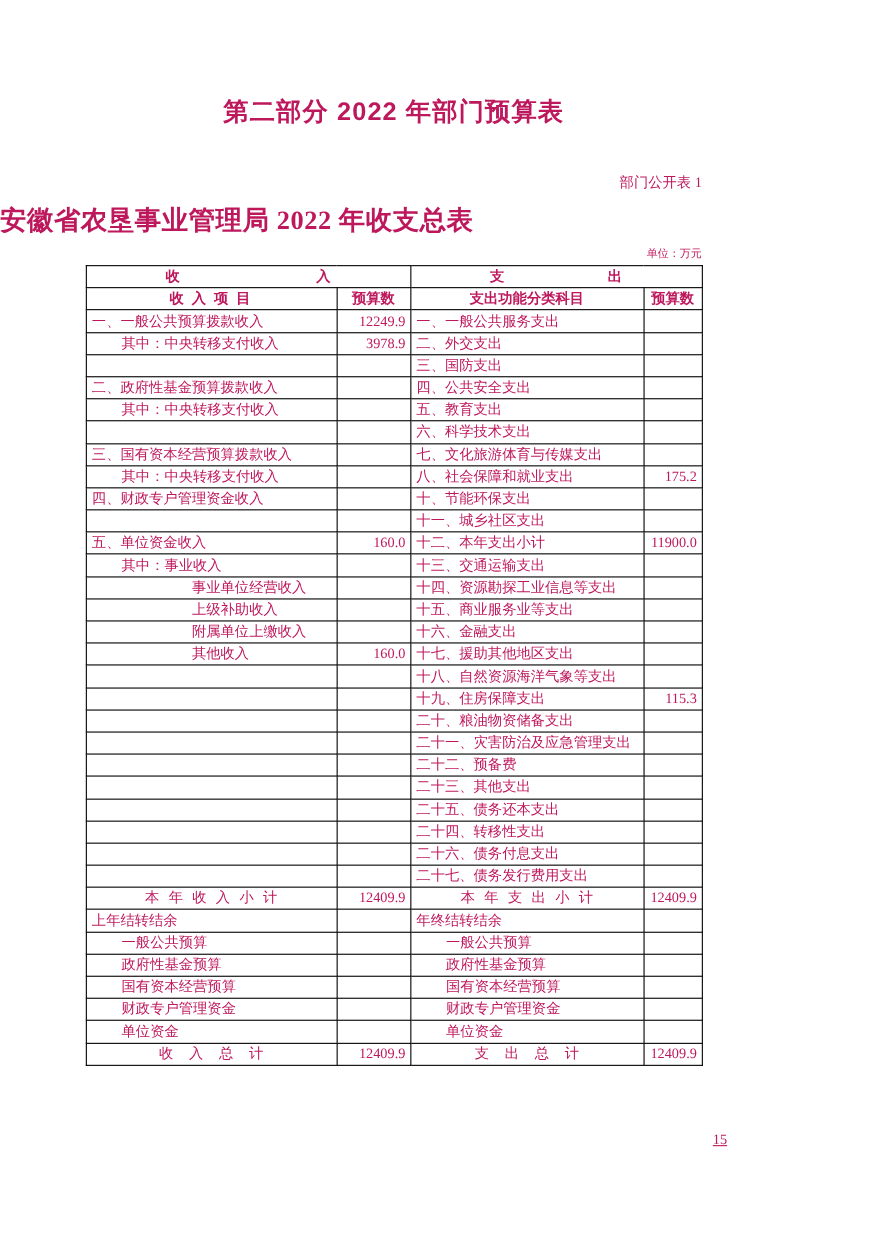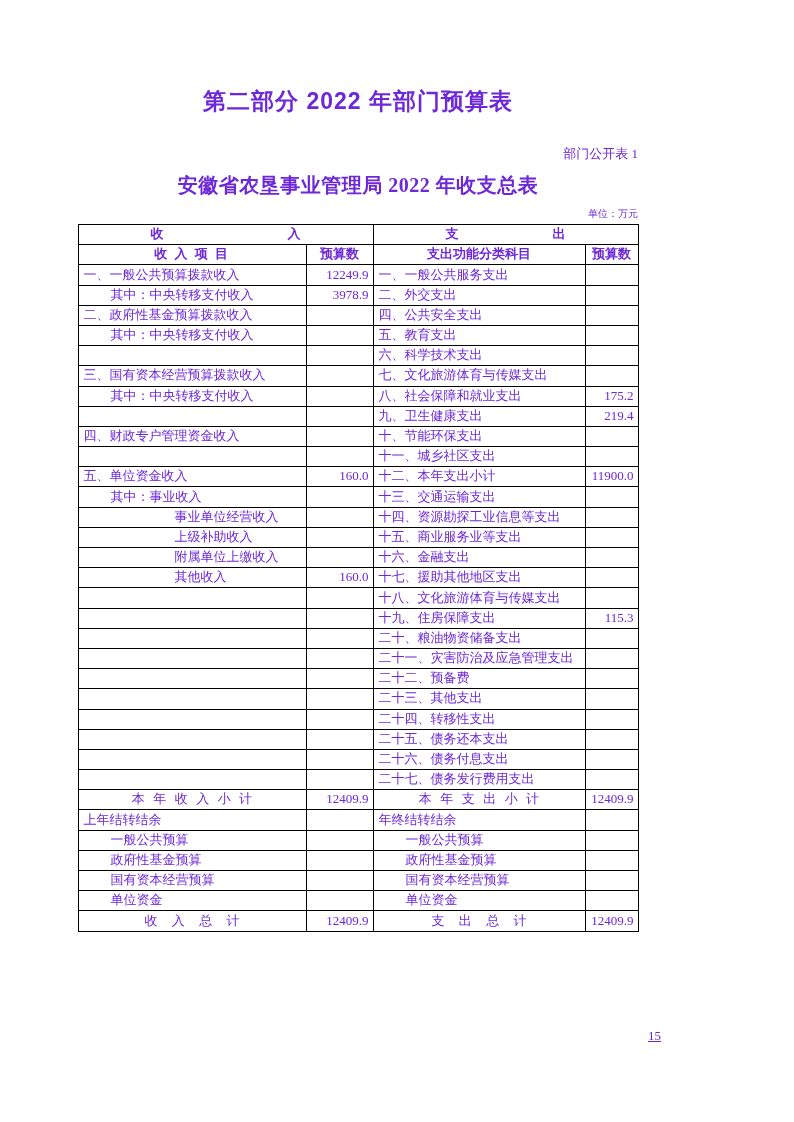--- a/index.html
+++ b/index.html
@@ -1,42 +1,41 @@
 <!DOCTYPE html>
 <html><head>
 <meta charset="utf-8">
 <style>
   * { margin:0; padding:0; box-sizing:border-box; }
   html,body { background:#ffffff; }
   .page {
     position:relative;
     width:716px; height:1122px;
     background:#ffffff;
-    color:#6d28d9;
+    color:#be185d;
     font-family:"Liberation Serif","DejaVu Serif",serif;
     overflow:hidden;
   }
   .section-title {
     padding-top:86px;
     text-align:center;
     font-family:"Liberation Sans","DejaVu Sans",sans-serif;
     font-weight:bold;
     font-size:23px;
     letter-spacing:1px;
   }
   .table-label {
-    width:560px; margin:28px auto 0;
+    width:560px; margin:40px auto 0;
     text-align:right;
     font-size:13px;
   }
   .table-title {
     margin-top:9px;
-    text-align:center;
     font-weight:bold;
-    font-size:20px;
+    font-size:24px;
     letter-spacing:0.5px;
   }
   .unit-label {
     width:560px; margin:8px auto 3px;
     text-align:right;
     font-size:10px;
   }
   table.budget {
     width:560px; margin:0 auto;
     border-collapse:collapse;
@@ -121,20 +120,26 @@
           <td class="item ind0">一、一般公共服务支出</td>
           <td class="val"></td>
         </tr>
         <tr>
           <td class="item ind2">其中：中央转移支付收入</td>
           <td class="val">3978.9</td>
           <td class="item ind0">二、外交支出</td>
           <td class="val"></td>
         </tr>
         <tr>
+          <td class="item ind0"></td>
+          <td class="val"></td>
+          <td class="item ind0">三、国防支出</td>
+          <td class="val"></td>
+        </tr>
+        <tr>
           <td class="item ind0">二、政府性基金预算拨款收入</td>
           <td class="val"></td>
           <td class="item ind0">四、公共安全支出</td>
           <td class="val"></td>
         </tr>
         <tr>
           <td class="item ind2">其中：中央转移支付收入</td>
           <td class="val"></td>
           <td class="item ind0">五、教育支出</td>
           <td class="val"></td>
@@ -149,26 +154,20 @@
           <td class="item ind0">三、国有资本经营预算拨款收入</td>
           <td class="val"></td>
           <td class="item ind0">七、文化旅游体育与传媒支出</td>
           <td class="val"></td>
         </tr>
         <tr>
           <td class="item ind2">其中：中央转移支付收入</td>
           <td class="val"></td>
           <td class="item ind0">八、社会保障和就业支出</td>
           <td class="val">175.2</td>
-        </tr>
-        <tr>
-          <td class="item ind0"></td>
-          <td class="val"></td>
-          <td class="item ind0">九、卫生健康支出</td>
-          <td class="val">219.4</td>
         </tr>
         <tr>
           <td class="item ind0">四、财政专户管理资金收入</td>
           <td class="val"></td>
           <td class="item ind0">十、节能环保支出</td>
           <td class="val"></td>
         </tr>
         <tr>
           <td class="item ind0"></td>
           <td class="val"></td>
@@ -207,21 +206,21 @@
         </tr>
         <tr>
           <td class="item ind3">其他收入</td>
           <td class="val">160.0</td>
           <td class="item ind0">十七、援助其他地区支出</td>
           <td class="val"></td>
         </tr>
         <tr>
           <td class="item ind0"></td>
           <td class="val"></td>
-          <td class="item ind0">十八、文化旅游体育与传媒支出</td>
+          <td class="item ind0">十八、自然资源海洋气象等支出</td>
           <td class="val"></td>
         </tr>
         <tr>
           <td class="item ind0"></td>
           <td class="val"></td>
           <td class="item ind0">十九、住房保障支出</td>
           <td class="val">115.3</td>
         </tr>
         <tr>
           <td class="item ind0"></td>
@@ -243,27 +242,27 @@
         </tr>
         <tr>
           <td class="item ind0"></td>
           <td class="val"></td>
           <td class="item ind0">二十三、其他支出</td>
           <td class="val"></td>
         </tr>
         <tr>
           <td class="item ind0"></td>
           <td class="val"></td>
+          <td class="item ind0">二十五、债务还本支出</td>
+          <td class="val"></td>
+        </tr>
+        <tr>
+          <td class="item ind0"></td>
+          <td class="val"></td>
           <td class="item ind0">二十四、转移性支出</td>
-          <td class="val"></td>
-        </tr>
-        <tr>
-          <td class="item ind0"></td>
-          <td class="val"></td>
-          <td class="item ind0">二十五、债务还本支出</td>
           <td class="val"></td>
         </tr>
         <tr>
           <td class="item ind0"></td>
           <td class="val"></td>
           <td class="item ind0">二十六、债务付息支出</td>
           <td class="val"></td>
         </tr>
         <tr>
           <td class="item ind0"></td>
@@ -295,20 +294,26 @@
           <td class="item ind1">政府性基金预算</td>
           <td class="val"></td>
         </tr>
         <tr>
           <td class="item ind1">国有资本经营预算</td>
           <td class="val"></td>
           <td class="item ind1">国有资本经营预算</td>
           <td class="val"></td>
         </tr>
         <tr>
+          <td class="item ind1">财政专户管理资金</td>
+          <td class="val"></td>
+          <td class="item ind1">财政专户管理资金</td>
+          <td class="val"></td>
+        </tr>
+        <tr>
           <td class="item ind1">单位资金</td>
           <td class="val"></td>
           <td class="item ind1">单位资金</td>
           <td class="val"></td>
         </tr>
         <tr>
           <td class="item center-label total">收入总计</td>
           <td class="val">12409.9</td>
           <td class="item center-label total">支出总计</td>
           <td class="val">12409.9</td>

